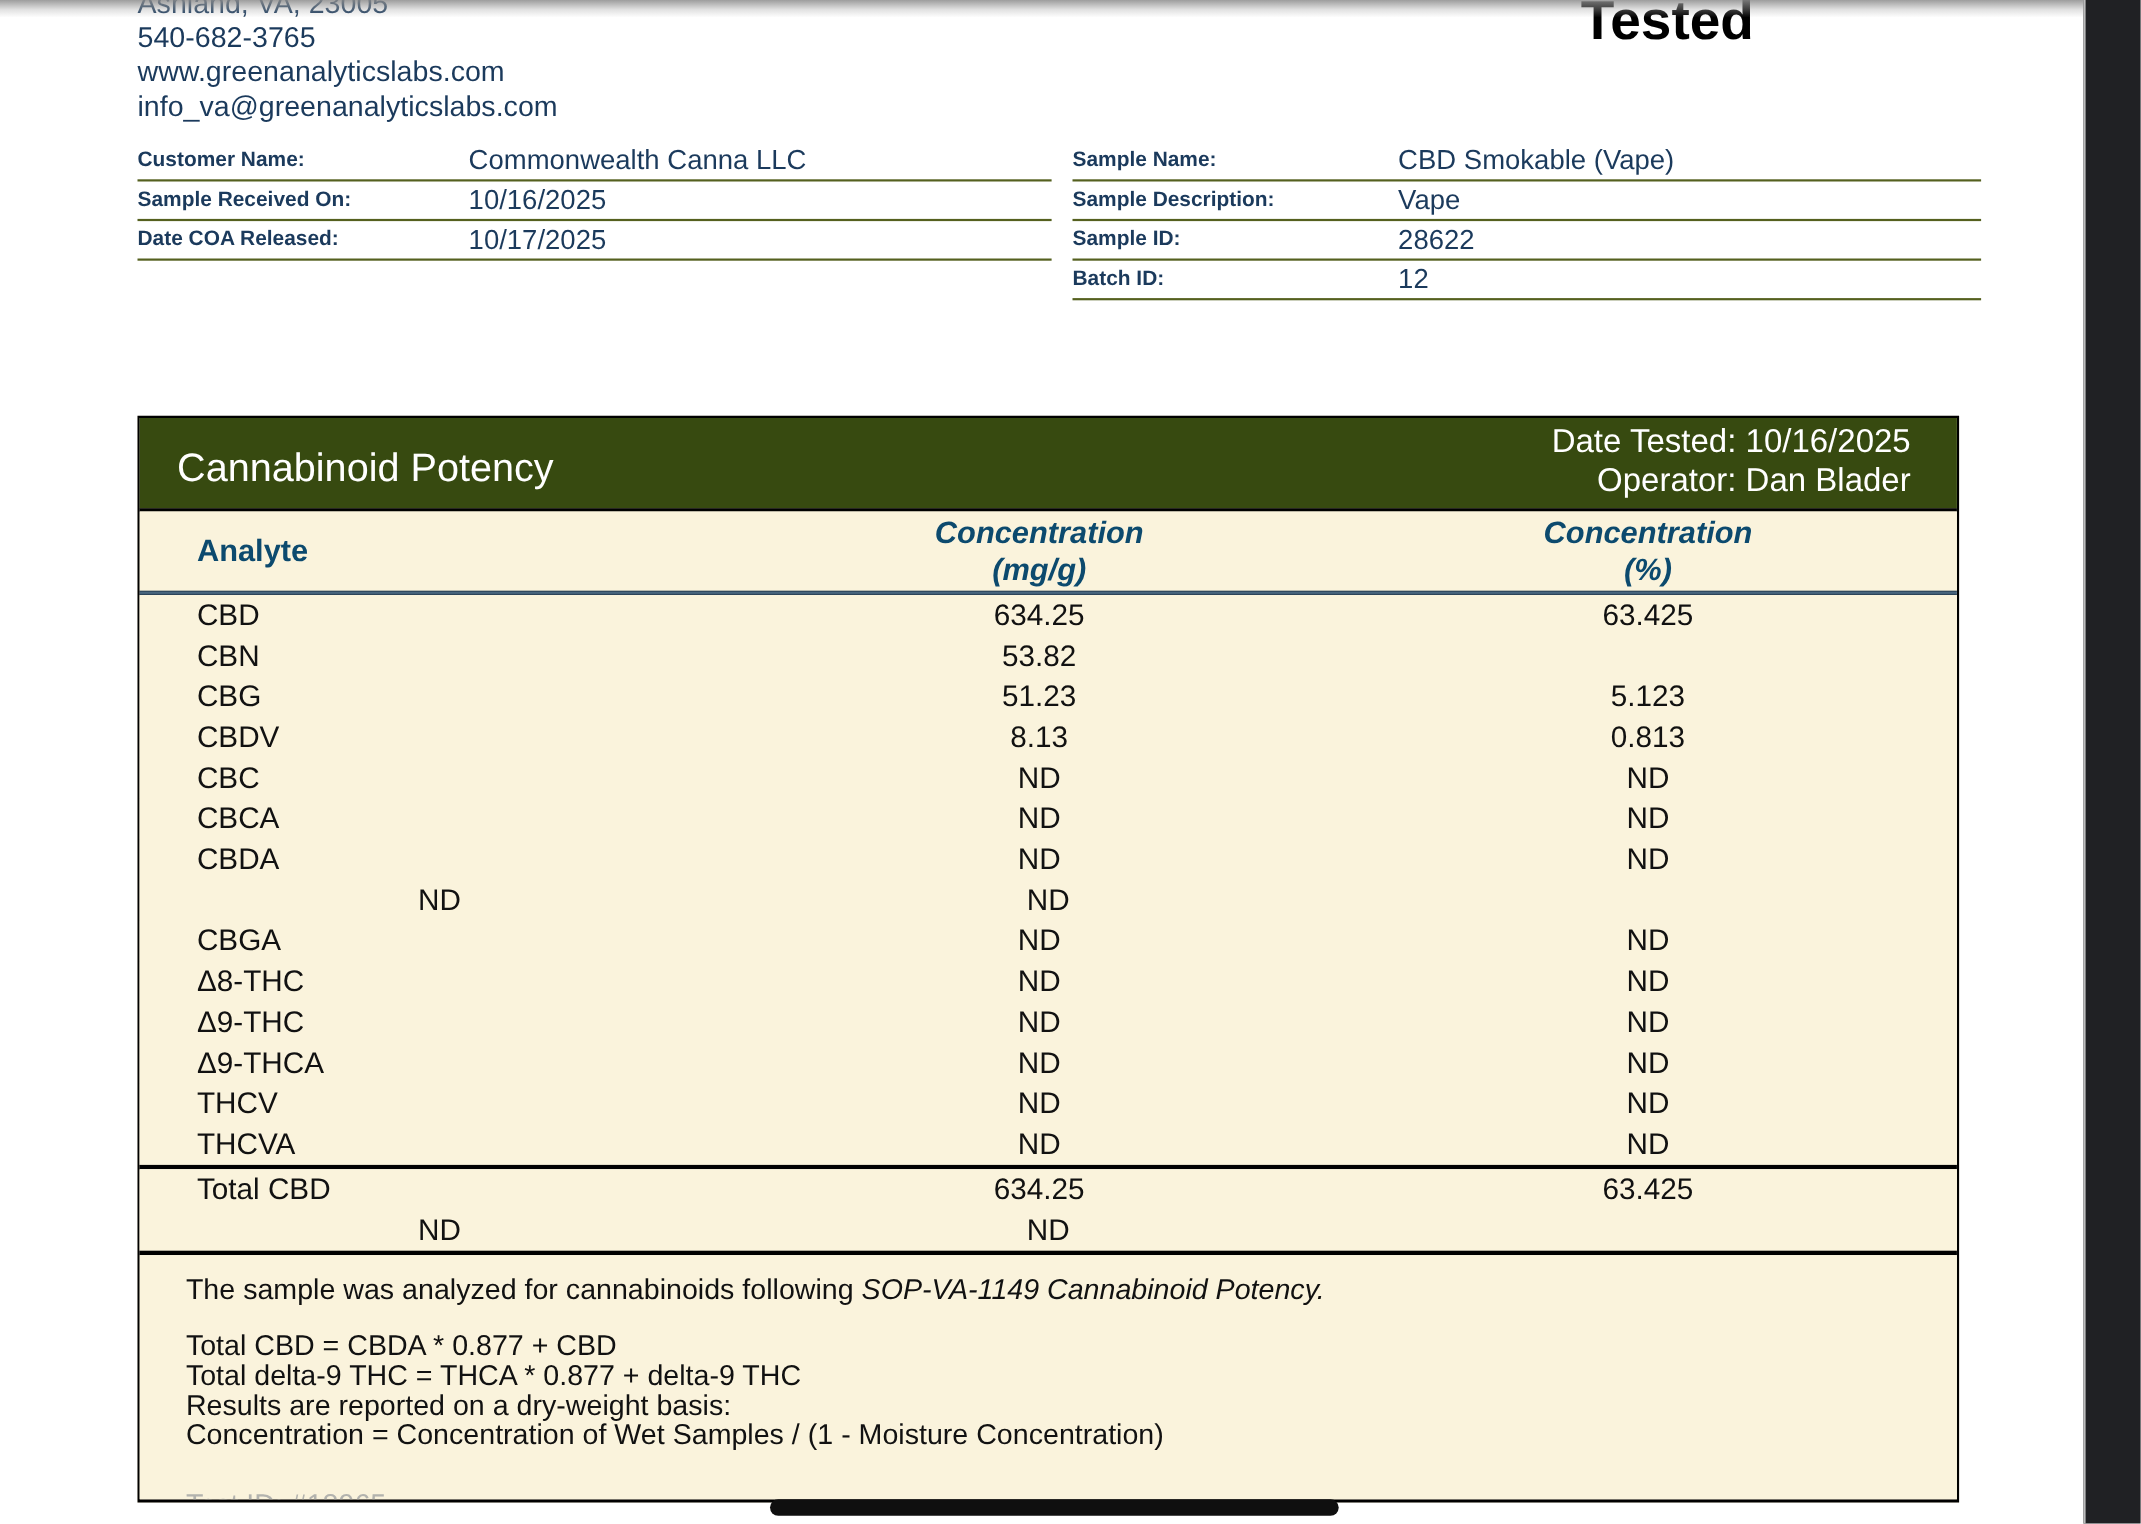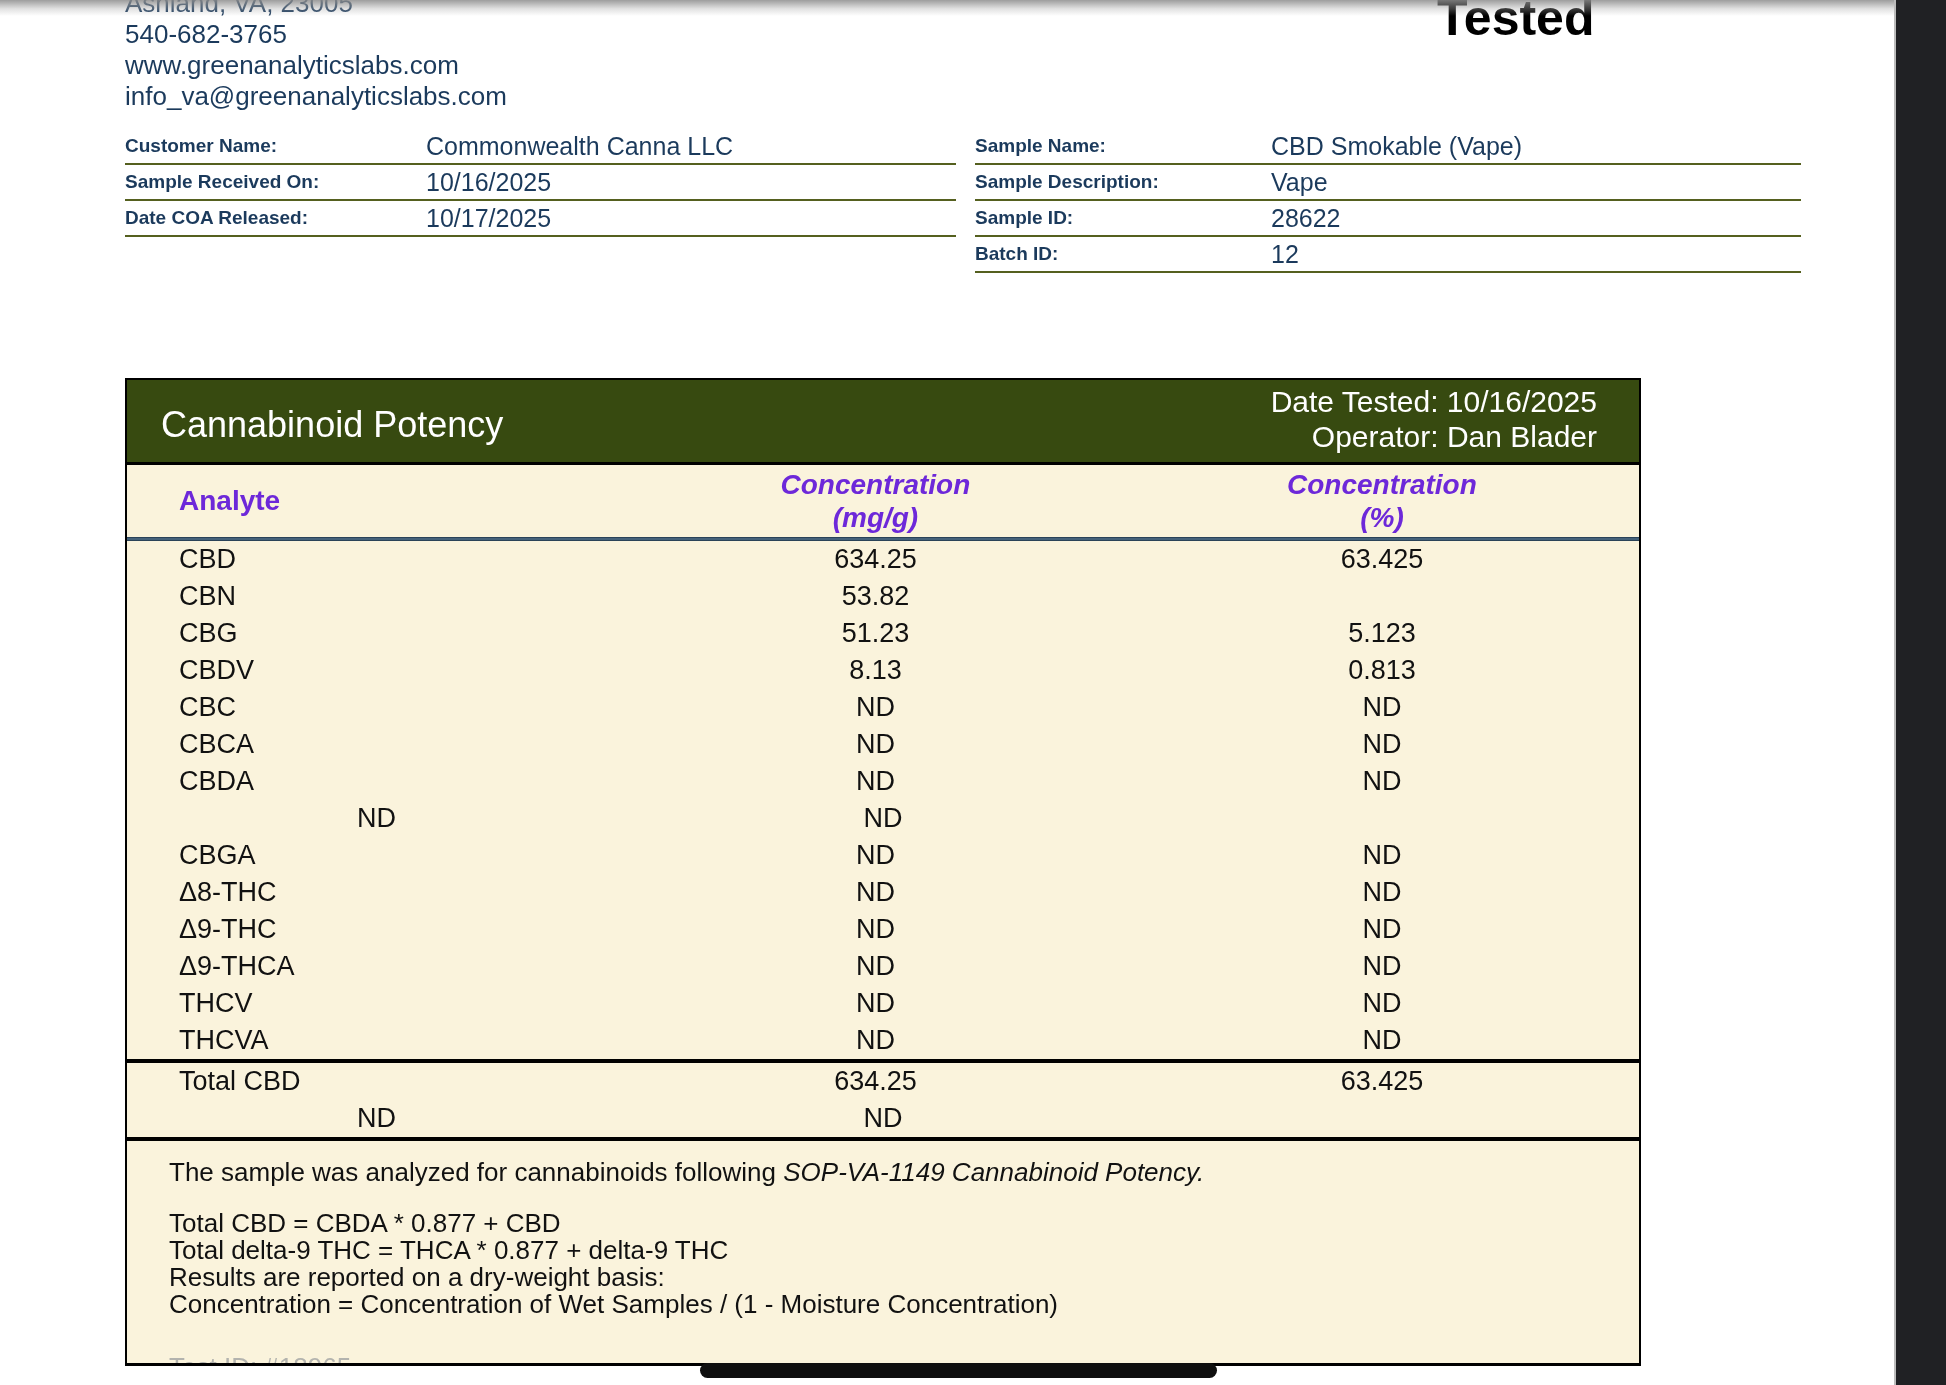--- a/index.html
+++ b/index.html
@@ -43,38 +43,38 @@
     height:36px; display:flex; align-items:center;
     border-bottom:2px solid var(--olive-line);
   }
   .ilabel{font-weight:bold; color:var(--navy); font-size:19px; flex:0 0 auto;}
   .info-table.left .ilabel{width:301px;}
   .info-table.right .ilabel{width:296px;}
   .ivalue{color:var(--navy); font-size:25px; white-space:nowrap;}
 
   
   .potency{
-    position:absolute; left:125px; top:378px; width:1516px;
+    position:absolute; left:125px; top:378px; width:1656px;
     border:2px solid #000; border-bottom-width:3px;
     background:var(--cream);
   }
   .band{
     height:82px; background:var(--band-green); color:#fff;
     display:flex; justify-content:space-between; align-items:flex-end;
     padding:0 42px 8px 34px;
   }
   .band-title{font-size:36px; margin-bottom:8px; white-space:nowrap;}
   .band-meta{text-align:right; font-size:30px; line-height:35px; white-space:nowrap;}
   .sep-black{height:3px; background:#000;}
   .sep-navy{height:4px; background:linear-gradient(180deg,#1d3347 0%,#51708a 50%,#1d3347 100%);}
   .sep-thick{height:4px; background:#000;}
 
   .cols-header{
     height:72px; display:flex; align-items:center;
-    font-weight:bold; font-size:28px; color:#6d28d9; background:var(--cream);
+    font-weight:bold; font-size:28px; color:#0c4a6e; background:var(--cream);
   }
   .c1{width:33%; padding-left:52px;}
   .c2{width:33%; text-align:center;}
   .c3{width:34%; text-align:center;}
   .ch2{line-height:33px;font-style:italic;}
   .ch2 span{display:block;}
 
   .tbody{background:var(--cream);}
   .trow{
     height:37px; display:flex; align-items:center;

